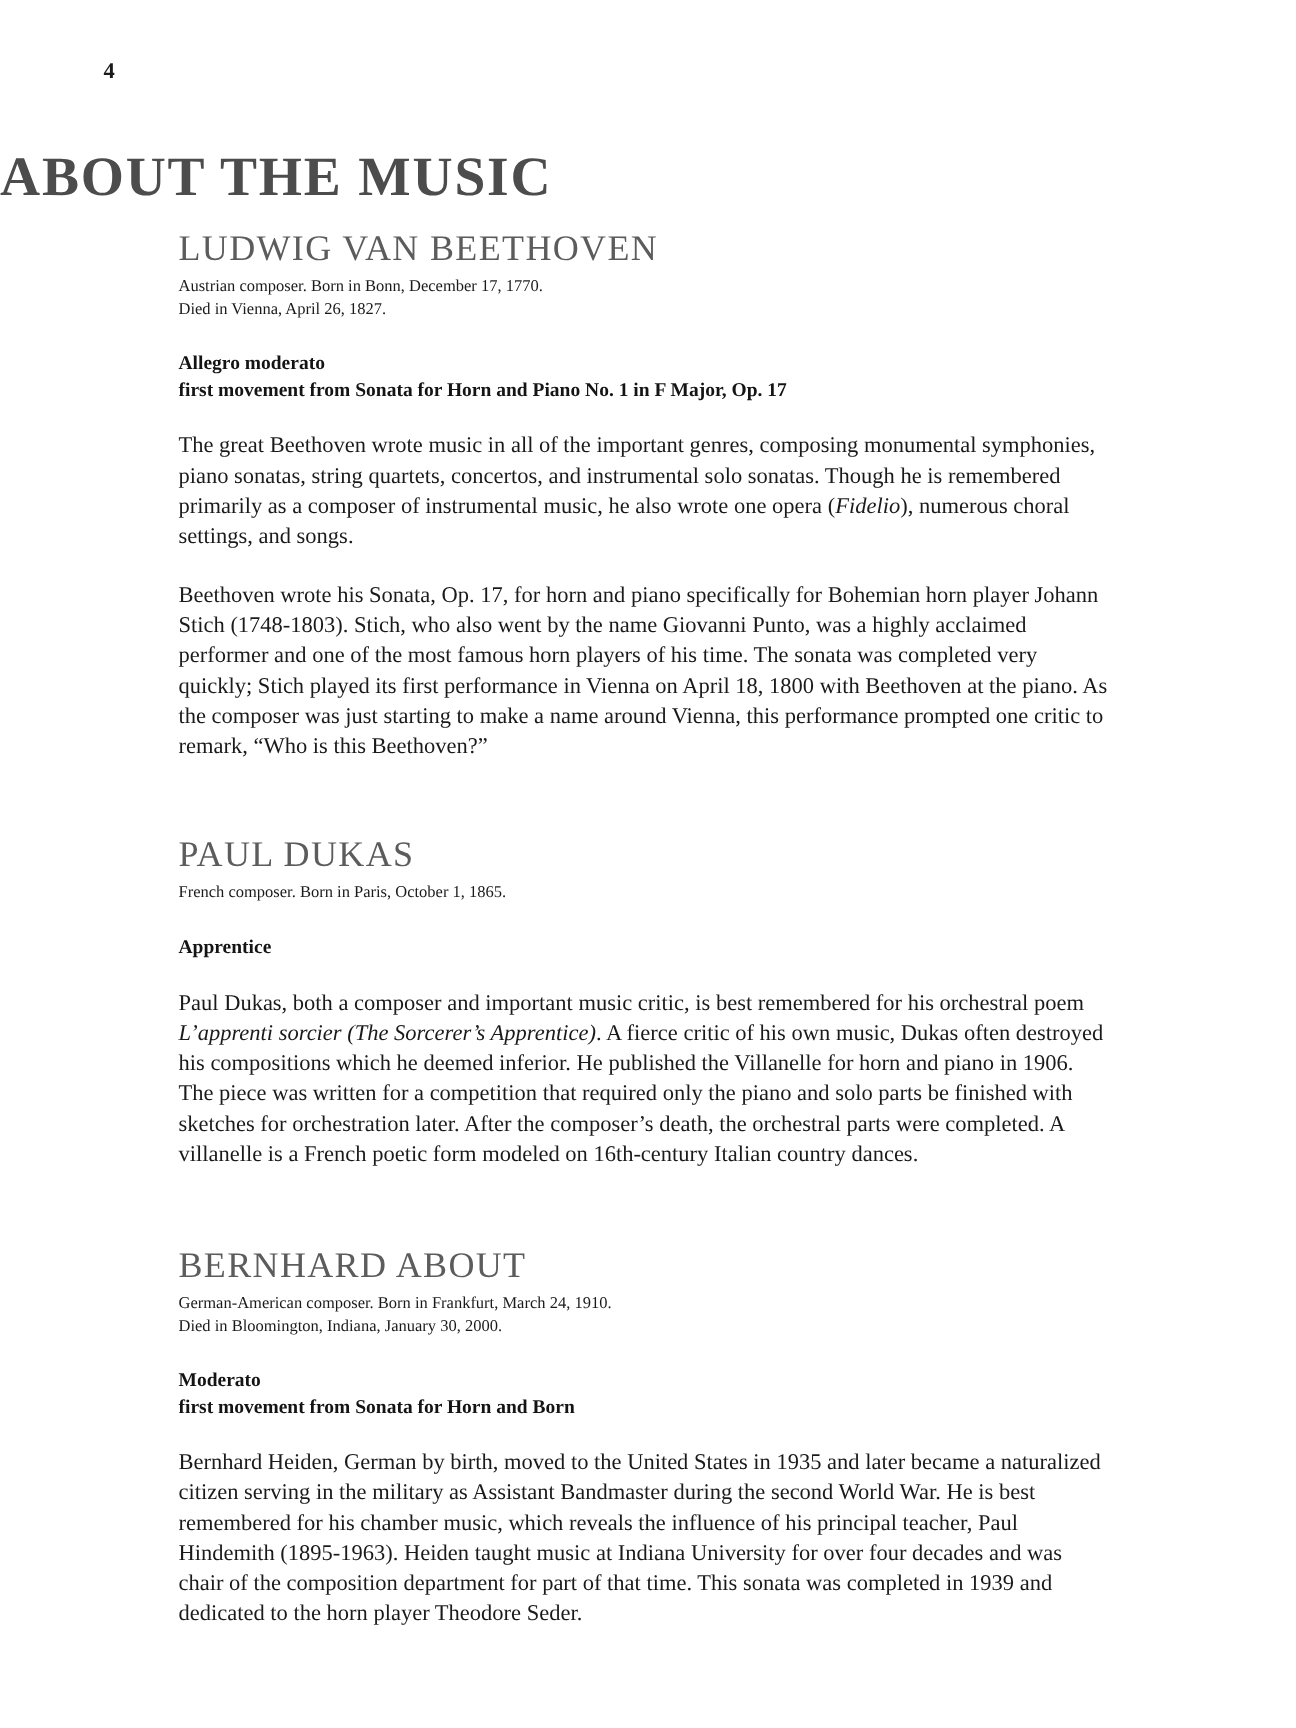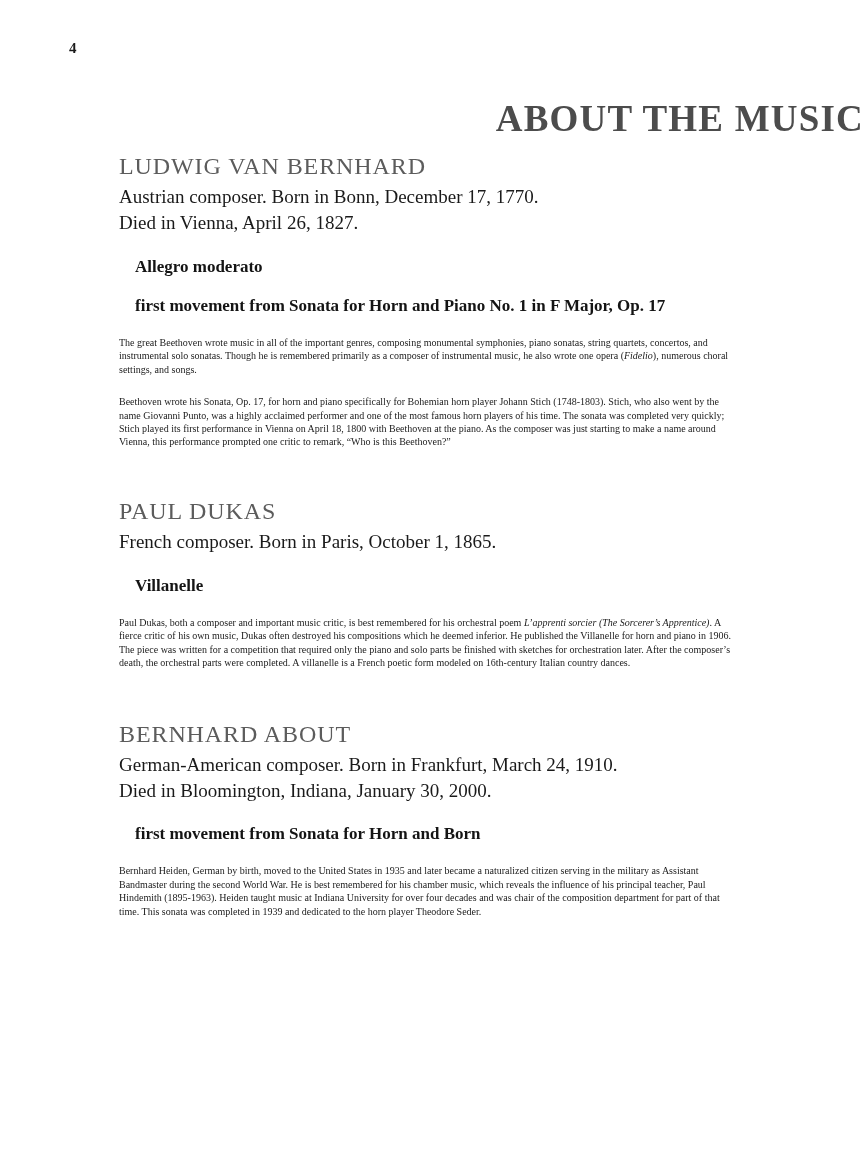--- a/index.html
+++ b/index.html
@@ -31,21 +31,21 @@
     color: #1a1a1a;
     line-height: 1;
     letter-spacing: 0.2px;
   }
 
   .page-title {
     position: absolute;
     left: 0;
     right: 0;
     top: 75px;
-    text-align: right;
+    text-align: left;
     font-size: 37px;
     font-weight: bold;
     color: #4c4c4c;
     letter-spacing: 1.2px;
     line-height: 1.05;
   }
 
   .content {
     position: absolute;
     left: 119px;
@@ -60,40 +60,40 @@
   .composer-name {
     font-size: 24px;
     font-weight: normal;
     color: #5c5c5c;
     letter-spacing: 0.9px;
     line-height: 1.18;
     margin: 0 0 4px 0;
   }
 
   .bio-line {
-    font-size: 19px;
+    font-size: 11px;
     color: #1a1a1a;
     line-height: 1.35;
     margin: 0;
   }
 
   .work-block {
     margin-top: 19px;
   }
 
   .work-line {
-    font-size: 17px;
+    font-size: 13px;
     font-weight: bold;
     color: #141414;
     line-height: 1.36;
-    margin: 16px;
+    margin: 0;
   }
 
   .body-para {
-    font-size: 10px;
+    font-size: 15px;
     color: #1a1a1a;
     line-height: 1.345;
     margin: 0;
     text-align: left;
   }
 
   .para-gap {
     margin-top: 19px;
   }
 
@@ -107,55 +107,56 @@
 
 <div class="page">
 
   <div class="page-number">4</div>
 
   <h1 class="page-title">ABOUT THE MUSIC</h1>
 
   <div class="content">
 
     <div class="section">
-      <div class="composer-name">LUDWIG VAN BERNHARD</div>
+      <div class="composer-name">LUDWIG VAN BEETHOVEN</div>
       <p class="bio-line">Austrian composer. Born in Bonn, December 17, 1770.</p>
       <p class="bio-line">Died in Vienna, April 26, 1827.</p>
 
       <div class="work-block">
         <p class="work-line">Allegro moderato</p>
         <p class="work-line">first movement from Sonata for Horn and Piano No. 1 in F Major, Op. 17</p>
       </div>
 
       <p class="body-para para-gap"><span>The great Beethoven wrote music in all of the important genres, composing monumental symphonies, piano sonatas, string quartets, concertos, and instrumental solo sonatas. Though he is remembered primarily as a composer of instrumental music, he also wrote one opera (</span><span class="ital">Fidelio</span><span>), numerous choral settings, and songs.</span></p>
 
       <p class="body-para para-gap">Beethoven wrote his Sonata, Op. 17, for horn and piano specifically for Bohemian horn player Johann Stich (1748-1803). Stich, who also went by the name Giovanni Punto, was a highly acclaimed performer and one of the most famous horn players of his time. The sonata was completed very quickly; Stich played its first performance in Vienna on April 18, 1800 with Beethoven at the piano. As the composer was just starting to make a name around Vienna, this performance prompted one critic to remark, “Who is this Beethoven?”</p>
     </div>
 
     <div class="section-gap-beethoven"></div>
 
     <div class="section">
       <div class="composer-name">PAUL DUKAS</div>
       <p class="bio-line">French composer. Born in Paris, October 1, 1865.</p>
 
       <div class="work-block">
-        <p class="work-line">Villanelle</p>
+        <p class="work-line">Apprentice</p>
       </div>
 
       <p class="body-para para-gap"><span>Paul Dukas, both a composer and important music critic, is best remembered for his orchestral poem </span><span class="ital">L’apprenti sorcier (The Sorcerer’s Apprentice)</span><span>. A fierce critic of his own music, Dukas often destroyed his compositions which he deemed inferior. He published the Villanelle for horn and piano in 1906. The piece was written for a competition that required only the piano and solo parts be finished with sketches for orchestration later. After the composer’s death, the orchestral parts were completed. A villanelle is a French poetic form modeled on 16th-century Italian country dances.</span></p>
     </div>
 
     <div class="section-gap-dukas"></div>
 
     <div class="section">
       <div class="composer-name">BERNHARD ABOUT</div>
       <p class="bio-line">German-American composer. Born in Frankfurt, March 24, 1910.</p>
       <p class="bio-line">Died in Bloomington, Indiana, January 30, 2000.</p>
 
       <div class="work-block">
+        <p class="work-line">Moderato</p>
         <p class="work-line">first movement from Sonata for Horn and Born</p>
       </div>
 
       <p class="body-para para-gap">Bernhard Heiden, German by birth, moved to the United States in 1935 and later became a naturalized citizen serving in the military as Assistant Bandmaster during the second World War. He is best remembered for his chamber music, which reveals the influence of his principal teacher, Paul Hindemith (1895-1963). Heiden taught music at Indiana University for over four decades and was chair of the composition department for part of that time. This sonata was completed in 1939 and dedicated to the horn player Theodore Seder.</p>
     </div>
 
   </div>
 </div>
 
 </body></html>

